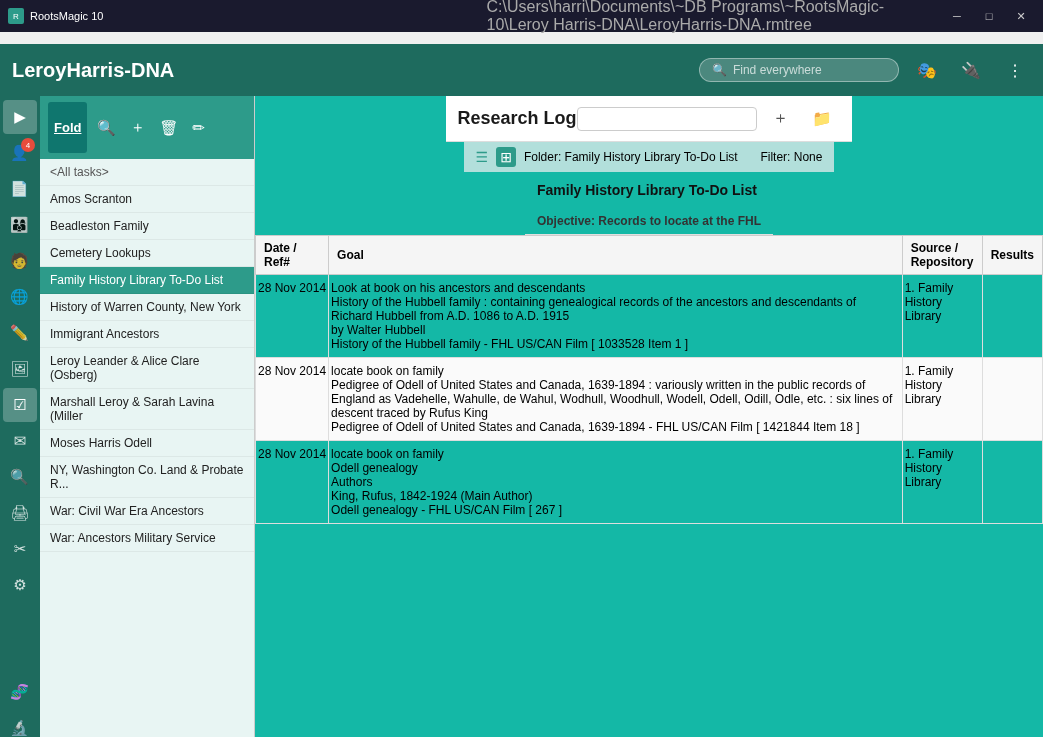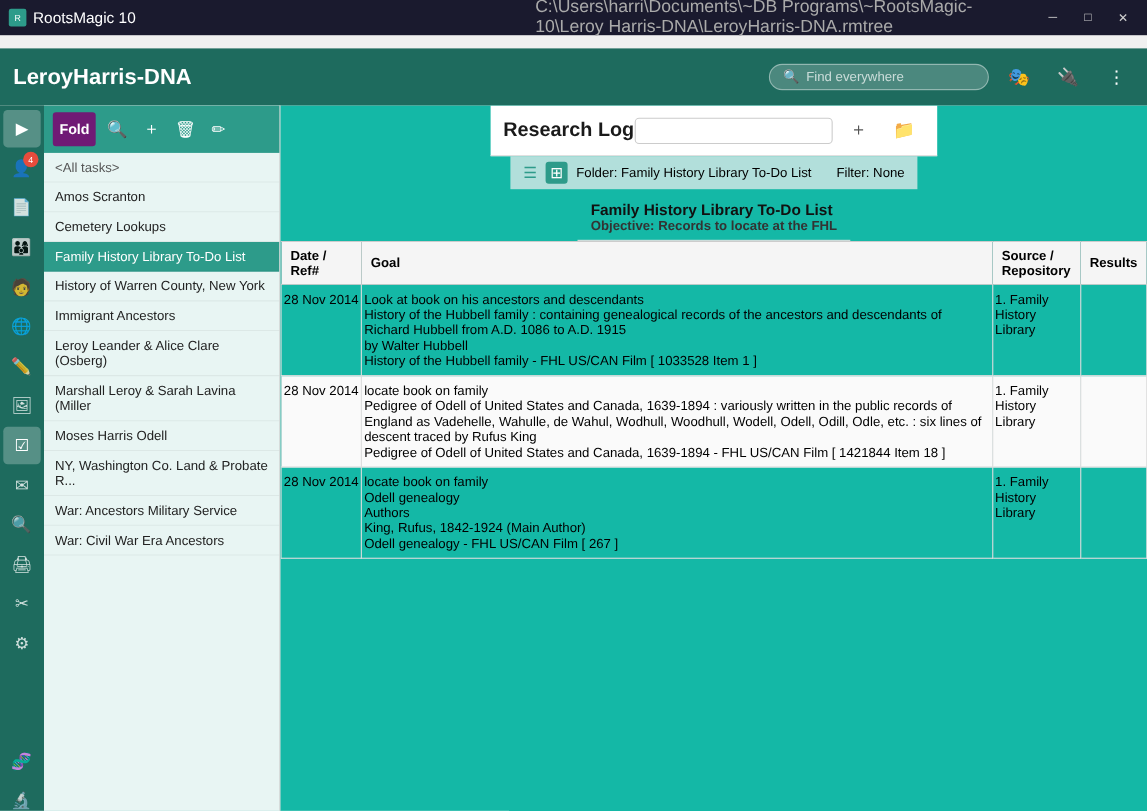--- a/index.html
+++ b/index.html
@@ -10,21 +10,21 @@
       background: #1a1a2e;
       color: #fff;
       height: 32px;
       display: flex;
       align-items: center;
       padding: 0 8px;
       font-size: 12px;
       user-select: none;
     }
     .titlebar .app-icon { width: 16px; height: 16px; margin-right: 6px; background: #2d9b8a; border-radius: 2px; display: flex; align-items: center; justify-content: center; font-size: 8px; color: white; flex-shrink: 0; }
-    .titlebar .title-text { flex: 1; font-size: 14px; }
+    .titlebar .title-text { flex: 1; font-size: 11px; }
     .titlebar .win-controls { display: flex; gap: 4px; }
     .titlebar .win-btn { width: 28px; height: 20px; display: flex; align-items: center; justify-content: center; cursor: pointer; border-radius: 3px; font-size: 11px; color: #ccc; }
 
     
     .app-header {
       background: #1e6b5e;
       color: white;
       height: 52px;
       display: flex;
       align-items: center;
@@ -74,21 +74,21 @@
       display: flex;
       flex-direction: column;
     }
     .task-toolbar {
       background: #2d9b8a;
       padding: 6px 8px;
       display: flex;
       align-items: center;
       gap: 6px;
     }
-    .task-toolbar .fold-btn { color: white; font-size: 13px; background: #701a75; border-radius: 3px; padding: 8px 6px; cursor: pointer; font-weight: bold; }
+    .task-toolbar .fold-btn { color: white; font-size: 13px; background: #0f766e; border-radius: 3px; padding: 18px 6px; cursor: pointer; font-weight: bold; text-decoration: underline; }
     .task-toolbar-icon { color: white; font-size: 15px; cursor: pointer; padding: 2px 4px; }
 
     .task-list { flex: 1; overflow-y: auto; }
     .task-item {
       padding: 6px 10px;
       cursor: pointer;
       border-bottom: 1px solid rgba(0,0,0,0.05);
       font-size: 12px;
       color: #222;
     }
@@ -137,21 +137,21 @@
     }
     .filter-bar-icon { font-size: 14px; color: #2d9b8a; cursor: pointer; }
     .filter-bar-grid-icon { font-size: 14px; color: white; background: #2d9b8a; padding: 2px 4px; border-radius: 3px; cursor: pointer; }
 
     
     .folder-info {
       padding: 10px 12px 6px;
       border-bottom: 1px solid #e0e0e0;
     }
     .folder-title { font-size: 14px; font-weight: 700; color: #111; }
-    .folder-objective { font-size: 12px; color: #333; margin-top: 0; }
+    .folder-objective { font-size: 12px; color: #333; margin-top: 16px; }
     .folder-objective span { font-weight: 700; }
 
     
     .research-table-wrap { flex: 1; overflow: auto; padding: 0; }
     table { width: 100%; border-collapse: collapse; font-size: 12px; }
     th {
       background: #f5f5f5;
       border: 1px solid #ccc;
       padding: 5px 8px;
       text-align: left;
@@ -219,30 +219,31 @@
     <div class="task-toolbar">
       <span class="fold-btn">Fold</span>
       <span class="task-toolbar-icon">🔍</span>
       <span class="task-toolbar-icon">＋</span>
       <span class="task-toolbar-icon">🗑</span>
       <span class="task-toolbar-icon">✏</span>
     </div>
     <div class="task-list">
       <div class="task-item all-tasks">&lt;All tasks&gt;</div>
       <div class="task-item">Amos Scranton</div>
+      <div class="task-item">Beadleston Family</div>
       <div class="task-item">Cemetery Lookups</div>
       <div class="task-item active">Family History Library To-Do List</div>
       <div class="task-item">History of Warren County, New York</div>
       <div class="task-item">Immigrant Ancestors</div>
       <div class="task-item">Leroy Leander &amp; Alice Clare (Osberg)</div>
       <div class="task-item">Marshall Leroy &amp; Sarah Lavina (Miller</div>
       <div class="task-item">Moses Harris Odell</div>
       <div class="task-item">NY, Washington Co. Land &amp; Probate R...</div>
+      <div class="task-item">War: Civil War Era Ancestors</div>
       <div class="task-item">War: Ancestors Military Service</div>
-      <div class="task-item">War: Civil War Era Ancestors</div>
     </div>
   </div>
 
   <div class="content-area">
 
     <div class="content-header">
       <span class="content-title">Research Log</span>
       <div class="content-toolbar">
         <input class="content-search-box" type="text" placeholder="" style="">
         <span class="content-icon-btn">＋</span>

